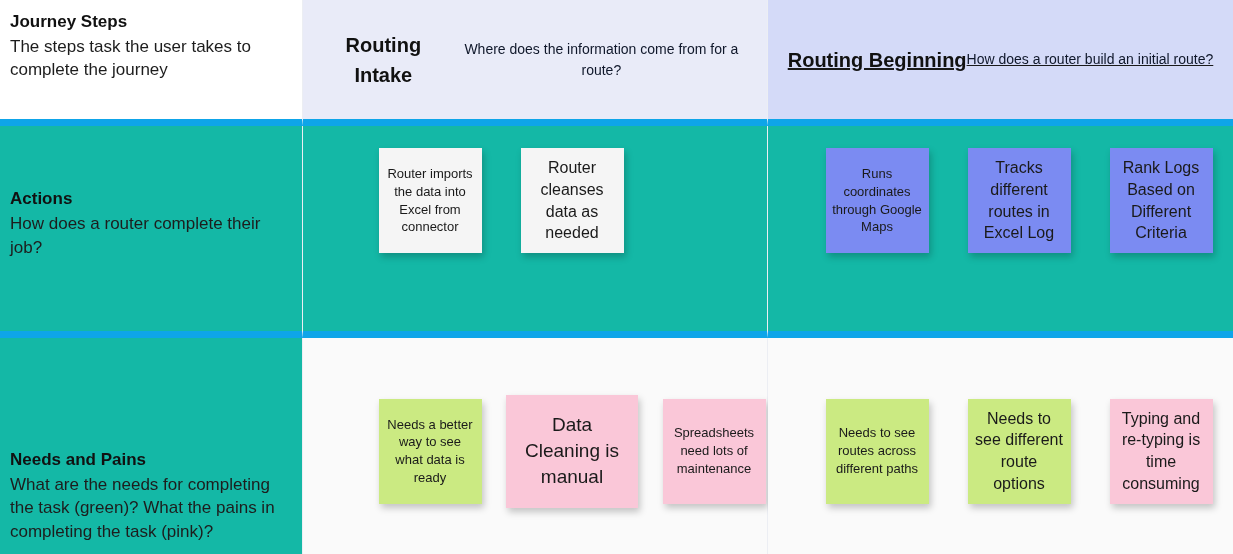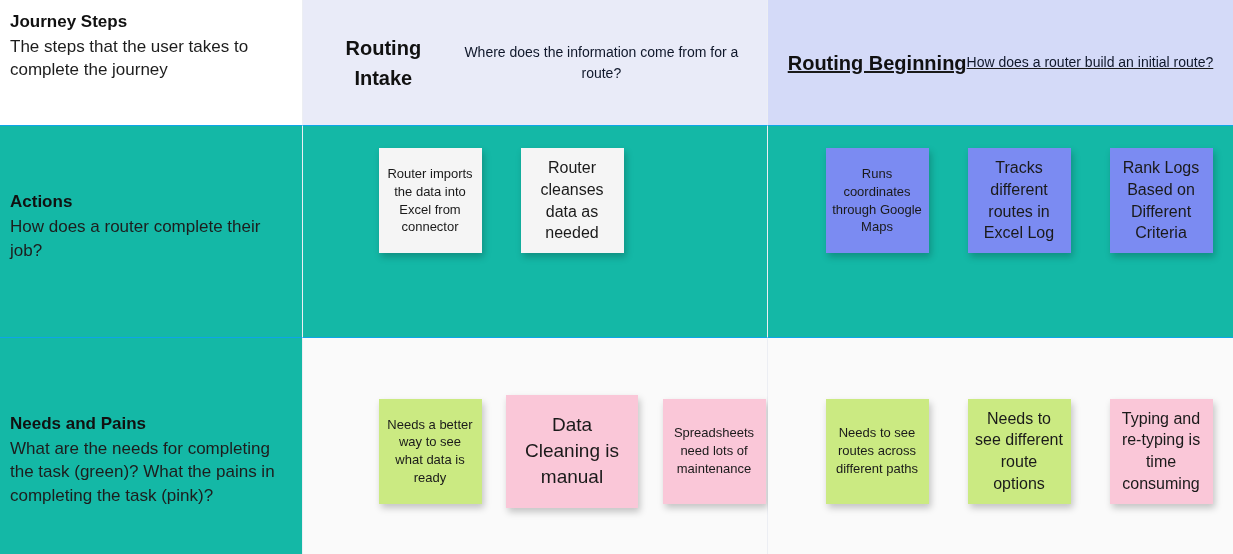--- a/index.html
+++ b/index.html
@@ -21,35 +21,35 @@
     display: grid;
     grid-template-columns: 303px 465px 465px;
     grid-template-rows: 126px 212px 216px;
     box-sizing: border-box;
   }
 
   .cell {
     position: relative;
     box-sizing: border-box;
     border-right: 1px solid #eceef3;
-    border-bottom: 1px solid #0ea5e9;
+    border-bottom: 7px solid #0ea5e9;
   }
   .cell.last-col { border-right: none; }
   .cell.last-row { border-bottom: none; }
 
   
   .rowlabel {
     padding: 10px 12px 10px 10px;
     display: flex;
     flex-direction: column;
     justify-content: flex-start;
     background: #ffffff;
   }
   .rowlabel.mid { justify-content: center; padding-top: 0; }
-  .rowlabel.bottom { justify-content: center; padding-top: 38px; }
+  .rowlabel.bottom { justify-content: flex-end; padding-top: 38px; }
   .rowlabel .r-title {
     font-size: 17px;
     font-weight: bold;
     line-height: 1.45;
     color: #111111;
   }
   .rowlabel .r-desc {
     font-size: 17px;
     font-weight: normal;
     line-height: 1.40;
@@ -125,21 +125,21 @@
   .bg-white   { background: #14b8a6; }
   .bg-tint    { background: #fafafa; }
 </style>
 </head>
 <body>
 
 <div class="journey-map">
 
   <div class="cell rowlabel">
     <div class="r-title">Journey Steps</div>
-    <div class="r-desc">The steps that the user takes to complete the journey</div>
+    <div class="r-desc">The steps task the user takes to complete the journey</div>
   </div>
 
   <div class="cell stagehead bg-headerA">
     <div class="s-title">Routing Intake</div>
     <div class="s-desc">Where does the information come from for a route?</div>
   </div>
 
   <div class="cell last-col stagehead bg-headerB">
     <div class="s-title">Routing Beginning</div>
     <div class="s-desc">How does a router build an initial route?</div>

